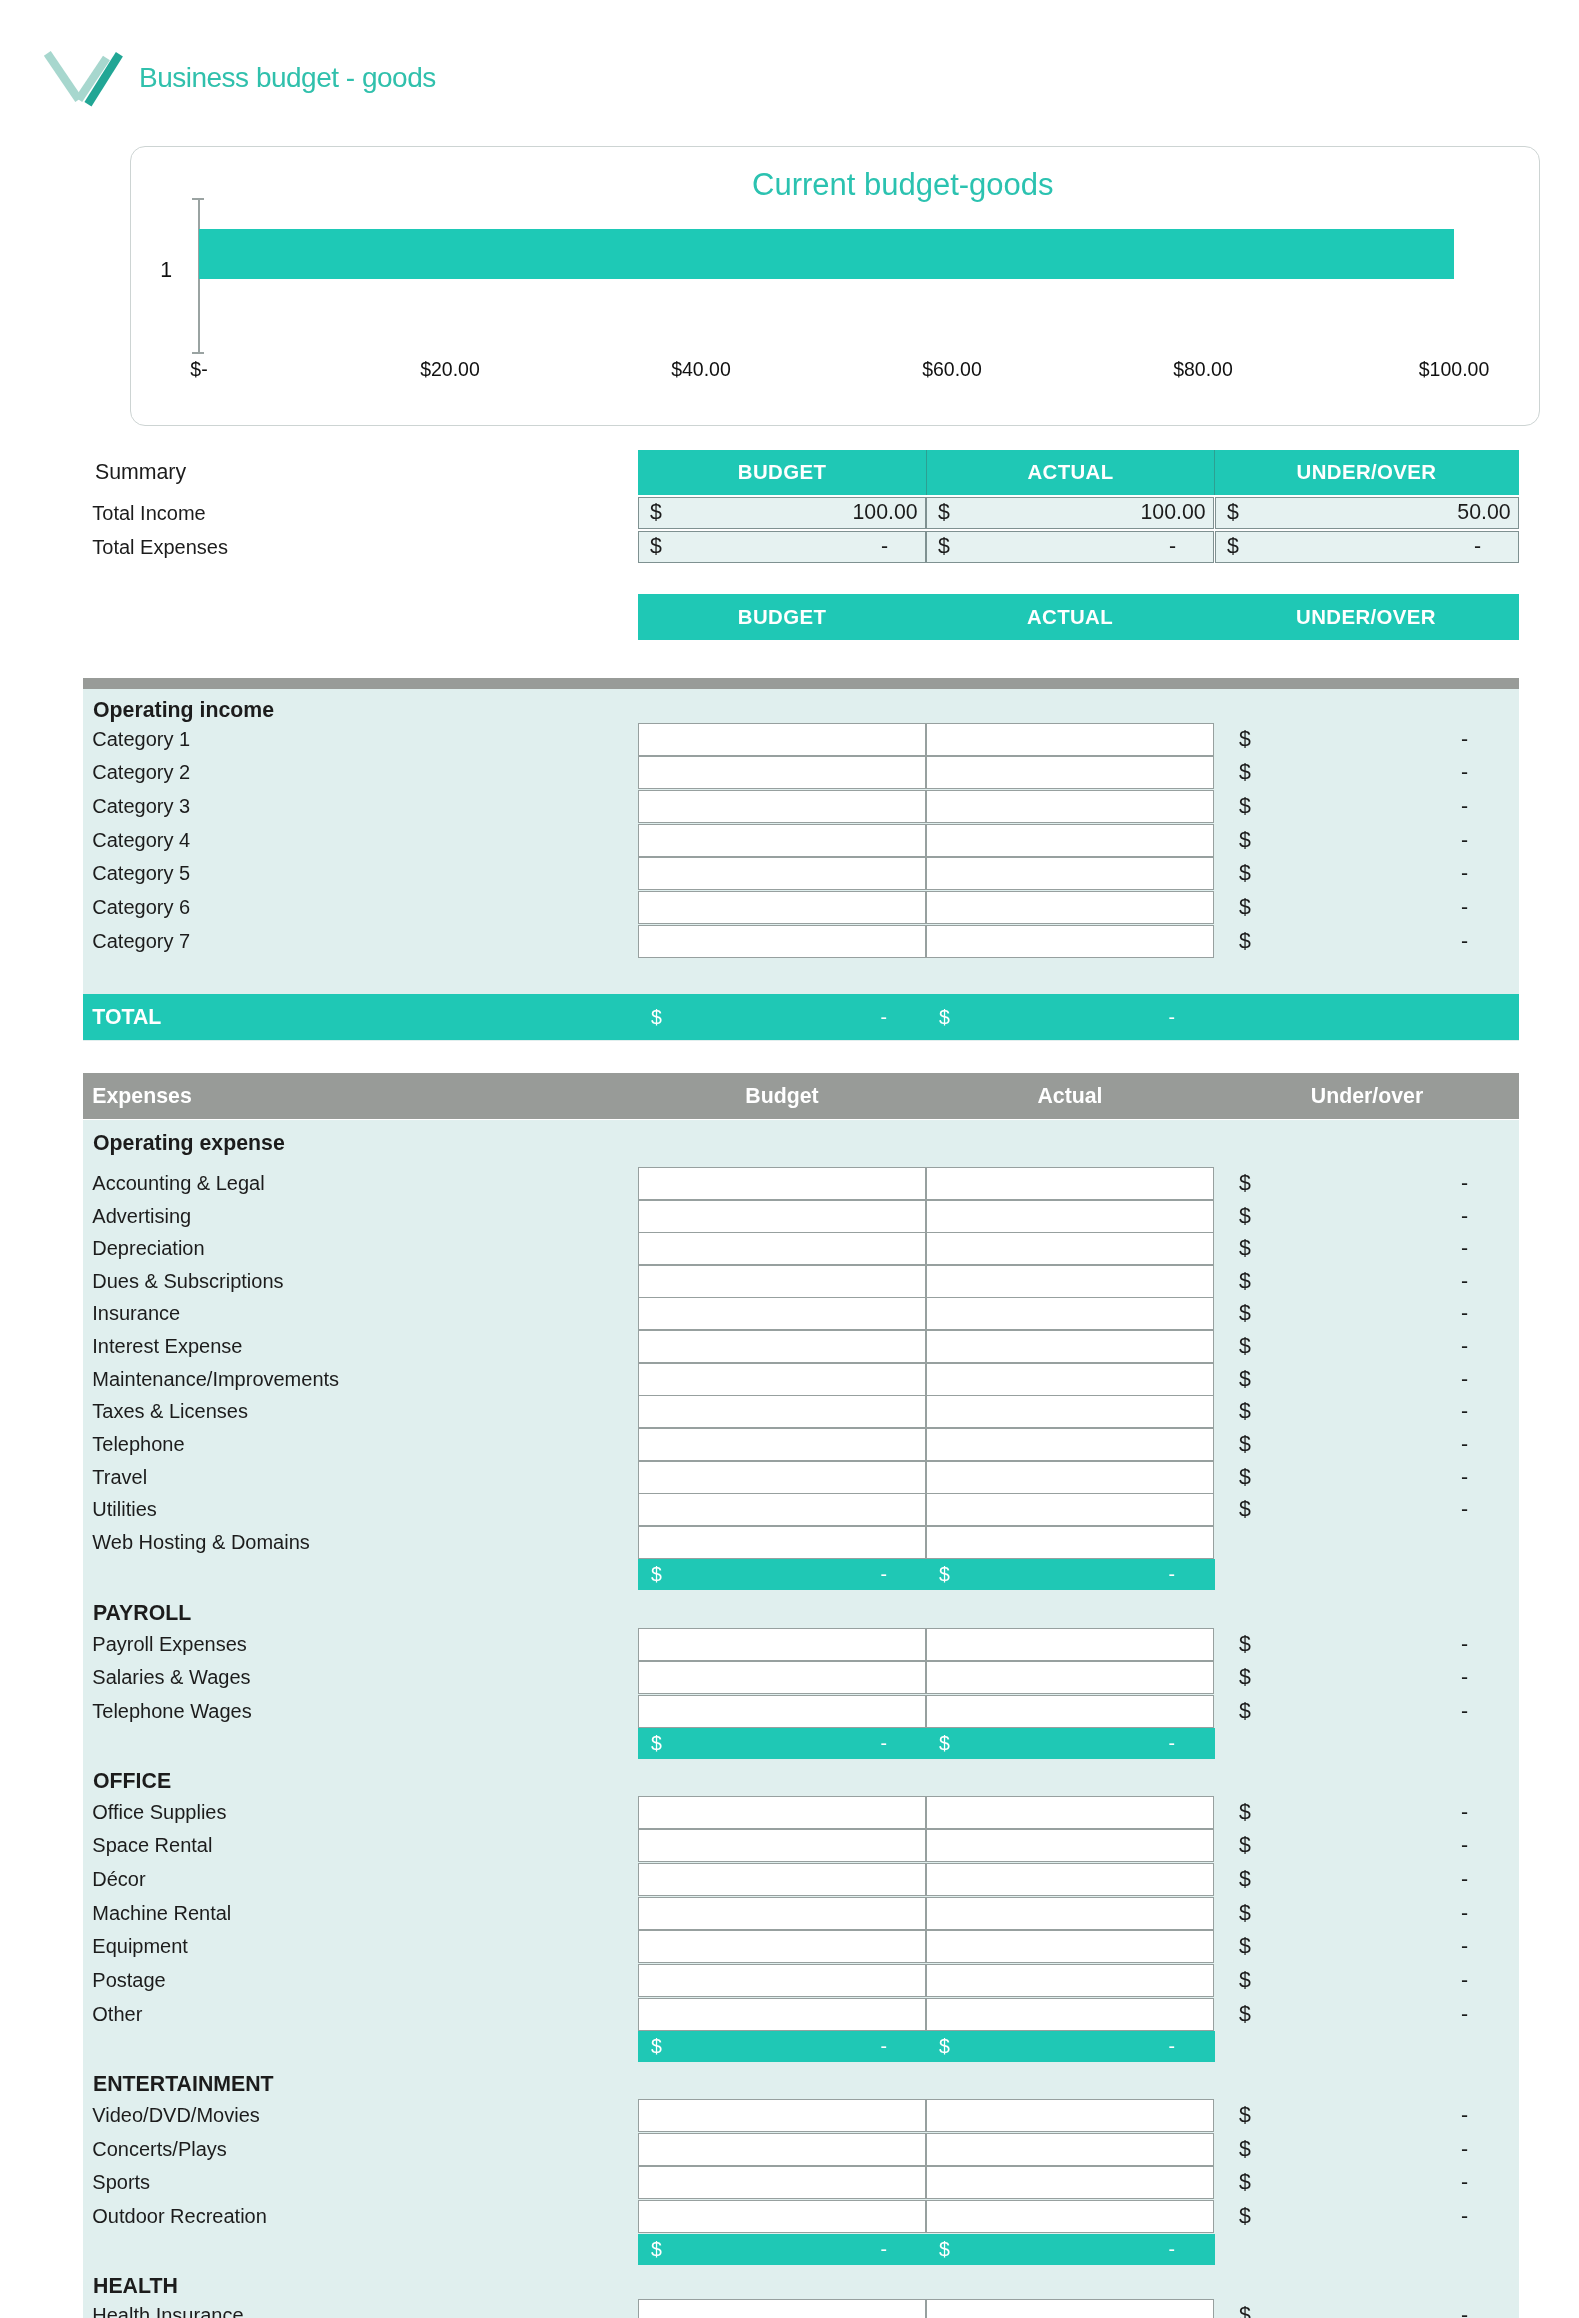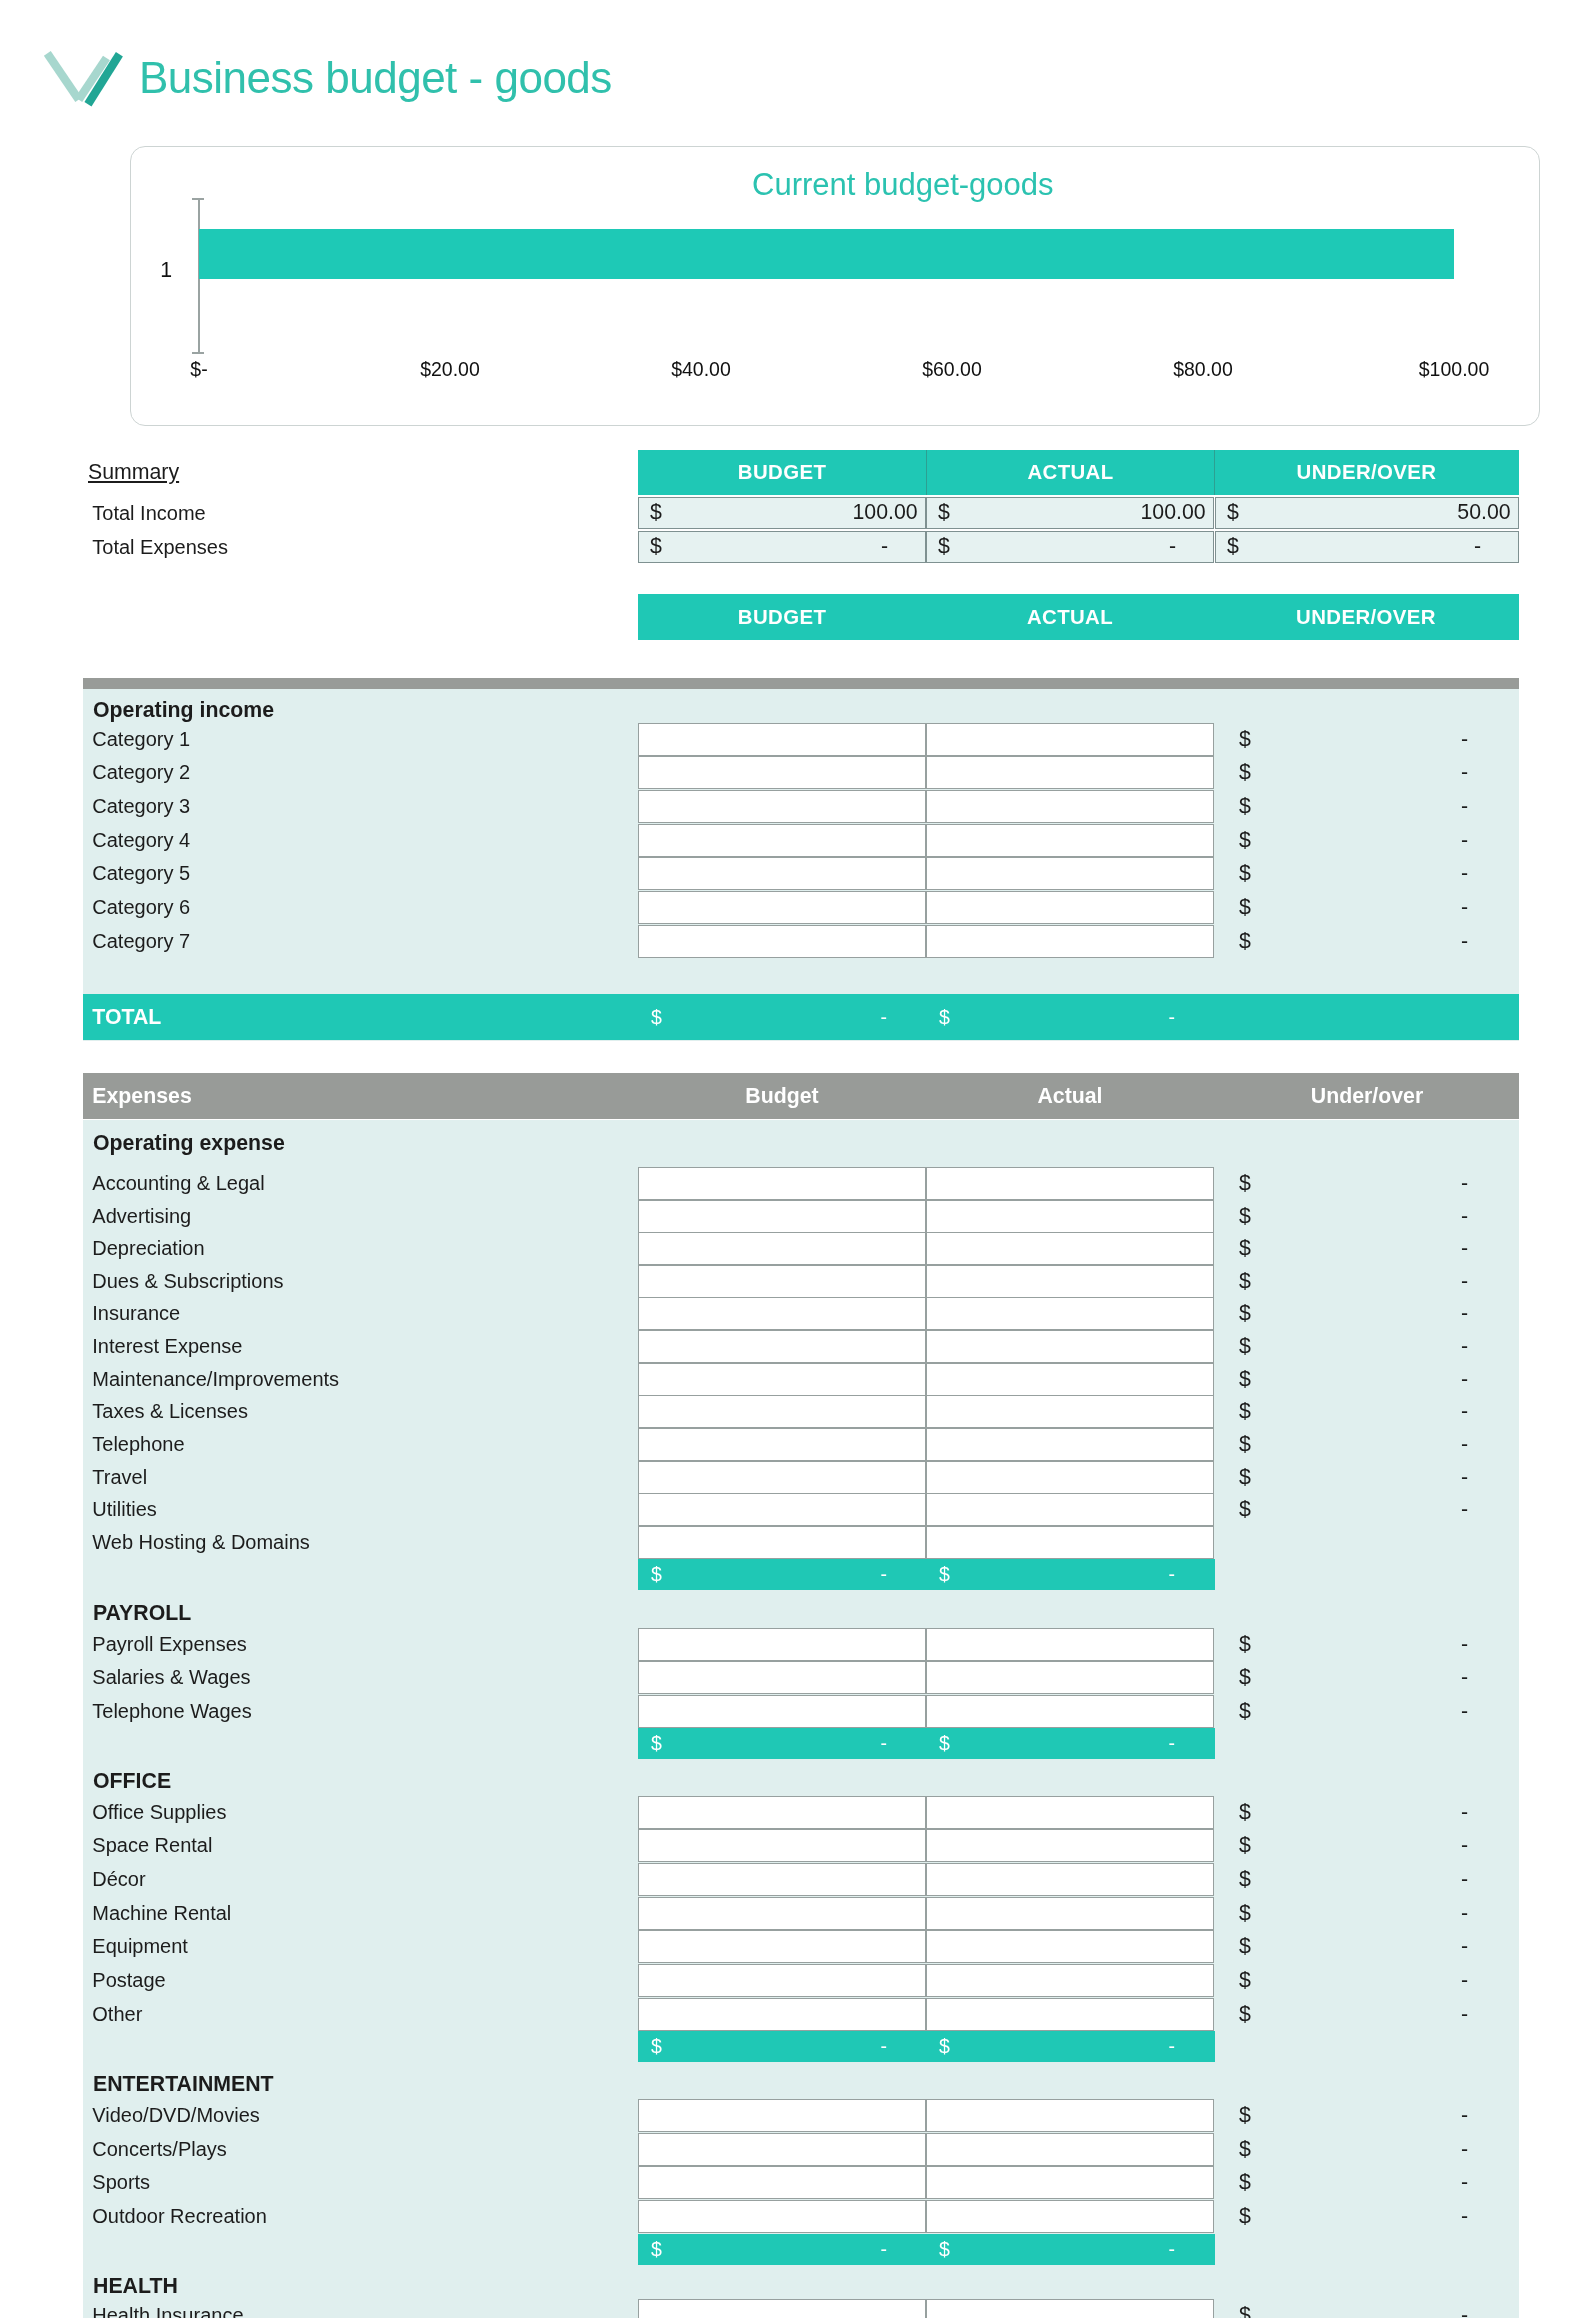--- a/index.html
+++ b/index.html
@@ -15,33 +15,33 @@
     --text:#1C1C1C;
   }
   *{box-sizing:border-box;margin:0;padding:0;}
   body{margin:0;background:#fff;}
   .page{
     position:relative;width:1580px;height:2319px;overflow:hidden;background:#fff;
     font-family:"Liberation Sans", sans-serif;color:var(--text);
   }
   
   .hdr{position:absolute;left:39px;top:43px;height:70px;display:flex;align-items:center;gap:15px;}
-  .hdr h1{font-size:44px;font-weight:400;color:var(--title-col);letter-spacing:-0.5px;}
+  .hdr h1{font-size:28px;font-weight:400;color:var(--title-col);letter-spacing:-0.5px;}
   
   .chart-box{position:absolute;left:130px;top:146px;width:1410px;height:280px;
     border:1.9px solid #CDD4D3;border-radius:15px;background:#fff;}
   .chart-title{position:absolute;left:621px;top:20.4px;font-size:31px;color:var(--chart-title-col);white-space:nowrap;}
   .axis-v{position:absolute;left:67px;top:52px;width:1.9px;height:154px;background:#9AA3A2;}
   .axis-tick{position:absolute;left:61px;width:12px;height:1.9px;background:#9AA3A2;}
   .bar{position:absolute;left:68px;top:82px;height:50px;background:var(--accent-bar);}
   .cat-label{position:absolute;left:16.7px;top:111px;width:37px;text-align:center;font-size:21.3px;color:#111;}
   .xlabels{position:absolute;left:68px;top:211px;width:1255px;height:37px;}
   .xlabels span{position:absolute;transform:translateX(-50%);font-size:19.5px;color:#111;white-space:nowrap;}
   
-  .side-label{position:absolute;left:88px;font-size:21.3px;line-height:45px;white-space:nowrap;text-decoration:underline;}
+  .side-label{position:absolute;left:95px;font-size:21.3px;line-height:45px;white-space:nowrap;}
   .teal-band{position:absolute;background:var(--accent);display:flex;color:#fff;}
   .band-cell{width:288px;text-align:center;font-weight:bold;font-size:20.4px;letter-spacing:0.4px;line-height:45px;}
   .band-cell.uo{width:304px;}
   .sep{border-left:1.9px solid rgba(60,110,105,.45);}
   .gray-band{position:absolute;left:83px;width:1436px;height:46px;background:var(--gray-band);color:#fff;}
   .gray-band .sec{position:absolute;left:9.3px;font-weight:bold;font-size:21.3px;line-height:46px;}
   .gray-band .colhead{position:absolute;font-weight:bold;font-size:21.3px;line-height:46px;text-align:center;}
   .light-sec{position:absolute;left:83px;width:1436px;background:var(--light-bg);}
   .group-name{position:absolute;left:93px;height:33px;line-height:33px;font-weight:bold;font-size:21.3px;white-space:nowrap;}
   

